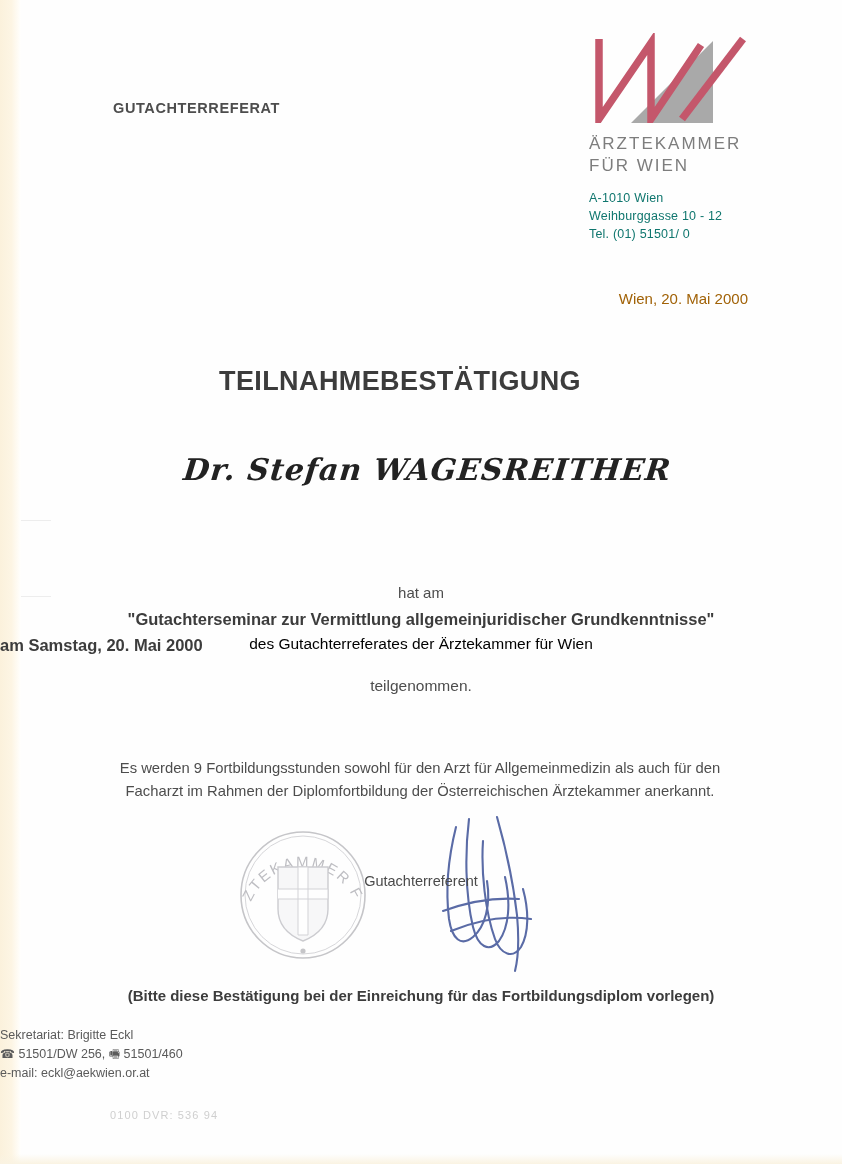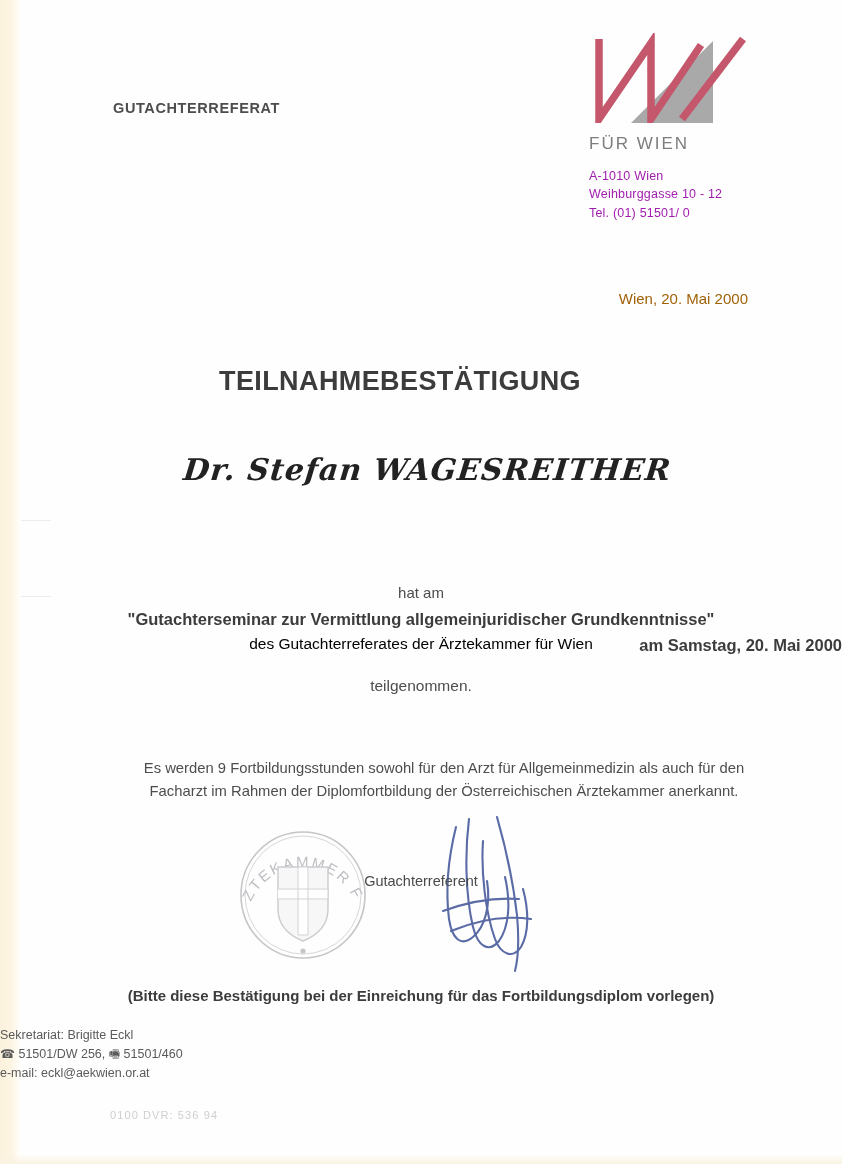--- a/index.html
+++ b/index.html
@@ -62,21 +62,21 @@
   .logo-name {
     margin-top: 10px;
     font-size: 17px;
     letter-spacing: 2.0px;
     color: #7d7d7d;
     line-height: 1.28;
   }
   .logo-address {
     margin-top: 12px;
     font-size: 12.5px;
-    color: #a21caf;
+    color: #0f766e;
     line-height: 1.47;
     letter-spacing: 0.2px;
   }
 
   .place-date {
     position: absolute;
     left: 0; top: 290px;
     width: 748px;
     text-align: right;
     font-size: 15px;
@@ -128,37 +128,37 @@
   }
   .seminar-sub {
     margin-top: 6px;
     font-size: 15.5px;
     color: #000000;
   }
   .event-date {
     position: absolute;
     left: 0; top: 636px;
     width: 842px;
-    text-align: right;
+    text-align: left;
     font-size: 16.5px;
     font-weight: bold;
     color: #3c3c3c;
   }
   .participated {
     position: absolute;
     left: 0; top: 677px;
     width: 842px;
     text-align: center;
     font-size: 15.5px;
     color: #4d4d4d;
   }
 
   .recognition {
     position: absolute;
-    left: 124px; top: 757px;
+    left: 100px; top: 757px;
     width: 640px;
     text-align: center;
     font-size: 14.8px;
     line-height: 1.58;
     color: #4d4d4d;
   }
 
   
   .sig-zone {
     position: absolute;
@@ -235,20 +235,21 @@
 
   <div class="dept-label">GUTACHTERREFERAT</div>
 
   <div class="logo-block">
     <svg class="logo-mark" viewBox="0 0 165 90">
       <polygon points="42,90 124,90 124,8" fill="#a9a9a9"></polygon>
       <path d="M10,6 L10,86 L62,10 L62,86 L112,12" fill="none" stroke="#c4576b" stroke-width="7.5" stroke-linejoin="miter"></path>
       <path d="M93,86 L154,6" fill="none" stroke="#c4576b" stroke-width="7.5"></path>
     </svg>
     <div class="logo-name">
+      <div>ÄRZTEKAMMER</div>
       <div>FÜR WIEN</div>
     </div>
     <div class="logo-address">
       <div>A-1010 Wien</div>
       <div>Weihburggasse 10 - 12</div>
       <div>Tel. (01) 51501/ 0</div>
     </div>
   </div>
 
   <div class="place-date">Wien, 20. Mai 2000</div>

